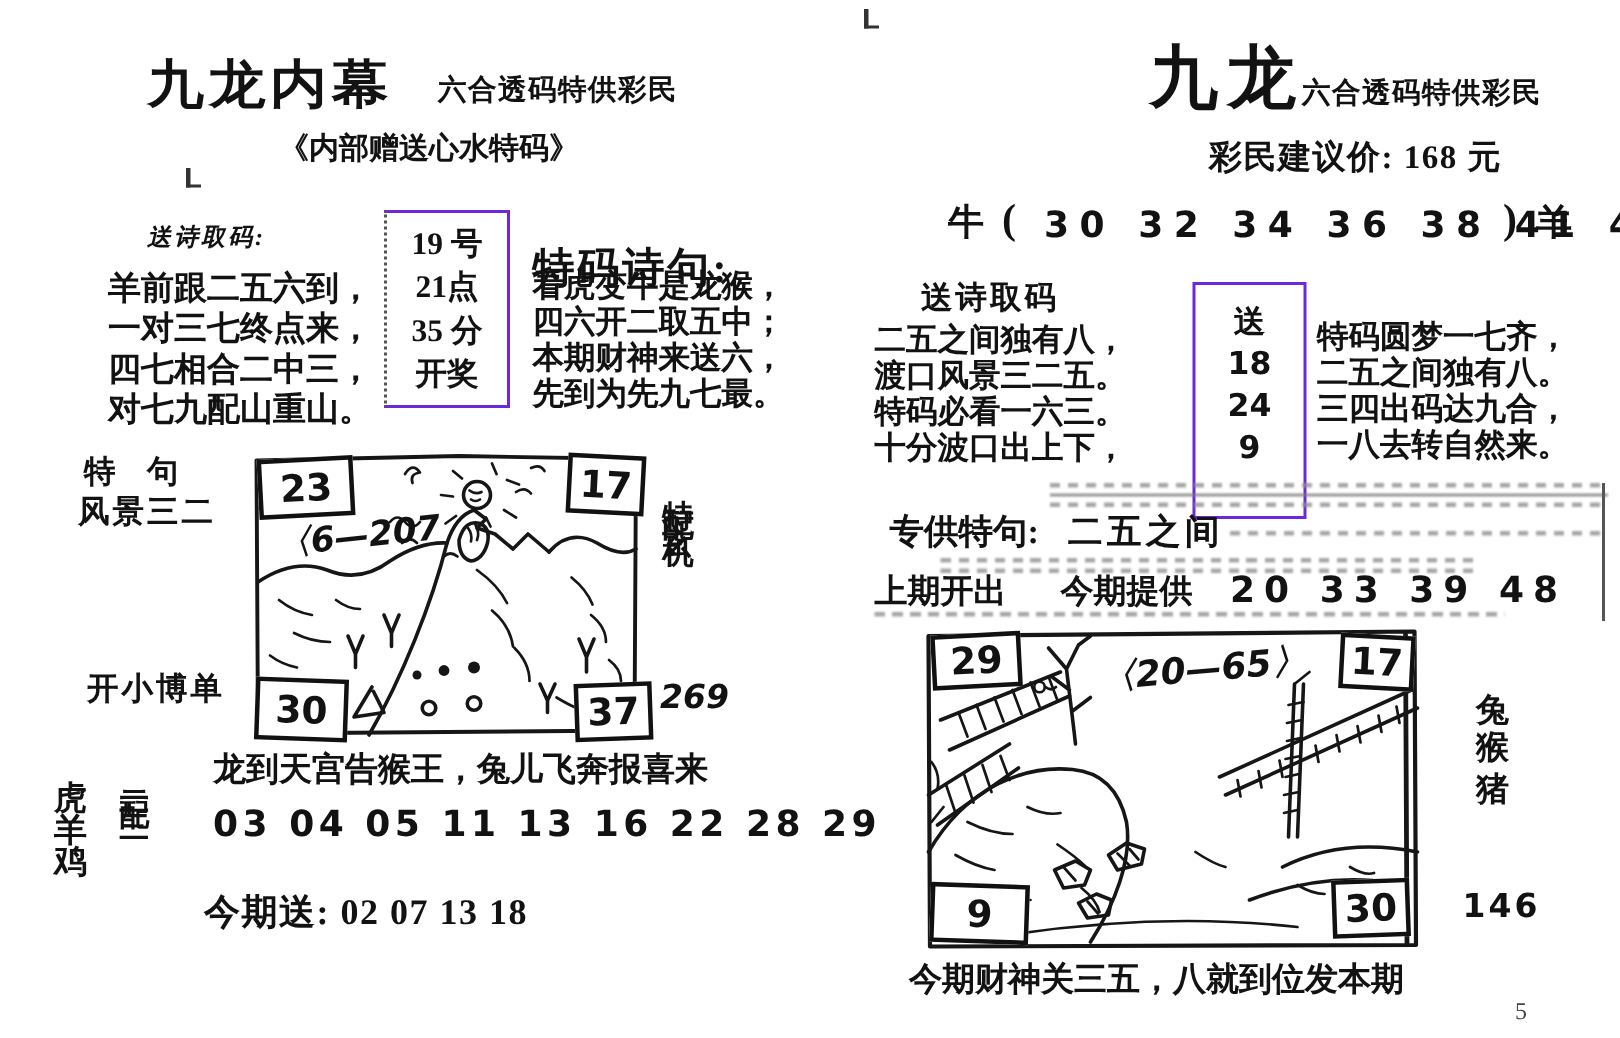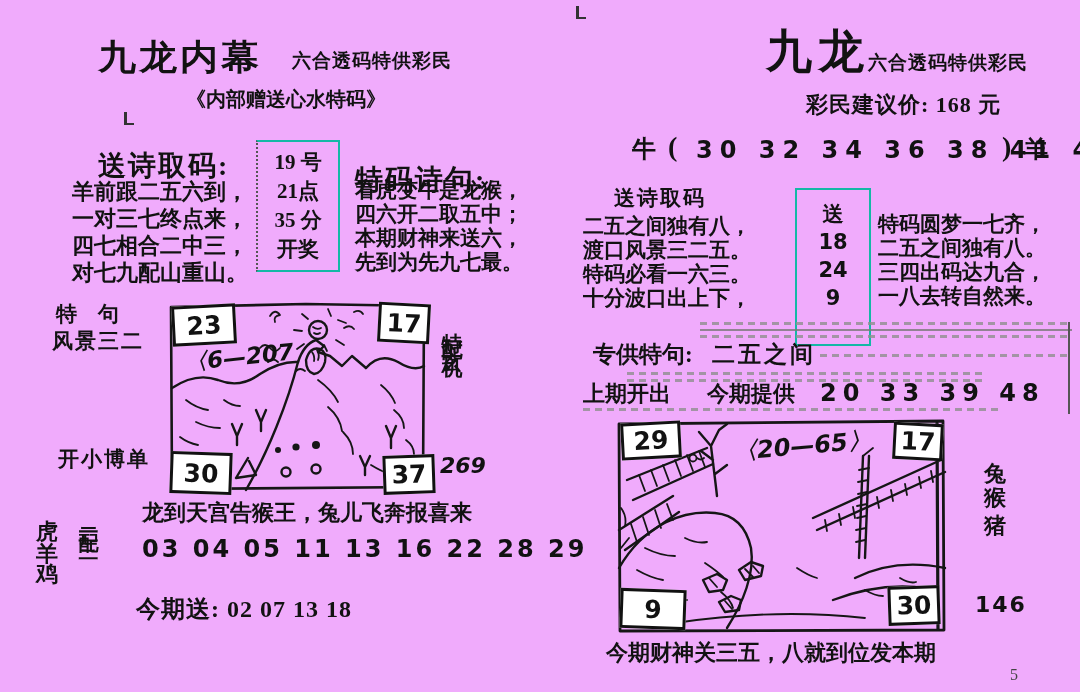--- a/index.html
+++ b/index.html
@@ -1,22 +1,22 @@
 <!DOCTYPE html>
 <html><head>
 <meta charset="utf-8">
 <style>
   html,body{margin:0;padding:0;background:#e8e8e8;}
-  #page{position:relative;width:1080px;height:692px;background:#f0abfc;overflow:hidden;
+  #page{position:relative;width:1080px;height:692px;background:#ffffff;overflow:hidden;
         font-family:"Liberation Serif","DejaVu Serif",serif;color:#121212;}
   .t{position:absolute;white-space:nowrap;line-height:1.15;}
   .b{font-weight:bold;}
   .poem div{white-space:nowrap;}
   .vcol{position:absolute;writing-mode:vertical-rl;text-orientation:upright;font-weight:bold;}
-  .numbox{position:absolute;border:2px solid #14b8a6;text-align:center;font-weight:bold;}
+  .numbox{position:absolute;border:2px solid #6d28d9;text-align:center;font-weight:bold;}
   .tab{position:absolute;display:flex;align-items:center;justify-content:center;
        border:3px solid #111;background:#fff;font-family:"DejaVu Sans",sans-serif;
        font-weight:700;font-size:25px;z-index:5;}
   .hand{position:absolute;font-family:"DejaVu Sans",sans-serif;font-weight:700;font-style:italic;z-index:4;}
   .digits{font-family:"DejaVu Sans","Liberation Sans",sans-serif;font-weight:700;}
   .smudge{position:absolute;filter:blur(0.7px);opacity:.8;}
   .dashrow{height:3px;background:repeating-linear-gradient(90deg,#8f8f8f 0 7px,transparent 7px 12px);margin:4px 0;}
   .solidrow{height:2px;background:#7a7a7a;margin:3px 0;}
   .artifact{position:absolute;border-left:3px solid #333;border-bottom:2px solid #333;width:7px;height:11px;}
   svg{position:absolute;}
@@ -28,21 +28,21 @@
 </head>
 <body>
 
 <div id="page">
 
   <div class="t b" style="left:98px;top:36px;font-size:38px;letter-spacing:3px;transform:scaleY(.92);">九龙内幕</div>
   <div class="t b" style="left:292px;top:50px;font-size:19px;letter-spacing:1px;">六合透码特供彩民</div>
   <div class="t b" style="left:186px;top:88px;font-size:20px;">《内部赠送心水特码》</div>
   <div class="artifact" style="left:124px;top:112px;"></div>
 
-  <div class="t b" style="left:98px;top:150px;font-size:28px;letter-spacing:2px;">送诗取码:</div>
+  <div class="t b" style="left:98px;top:150px;font-size:16px;letter-spacing:2px;font-style:italic;">送诗取码:</div>
   <div class="t b poem" style="left:72px;top:178px;font-size:22px;line-height:27px;">
     <div>羊前跟二五六到，</div>
     <div>一对三七终点来，</div>
     <div>四七相合二中三，</div>
     <div>对七九配山重山。</div>
   </div>
 
   <div class="numbox" style="left:256px;top:140px;width:80px;height:122px;border-left:2px dotted #555;
               font-size:21px;line-height:29px;padding-top:6px;">
     <div>19 号</div>

